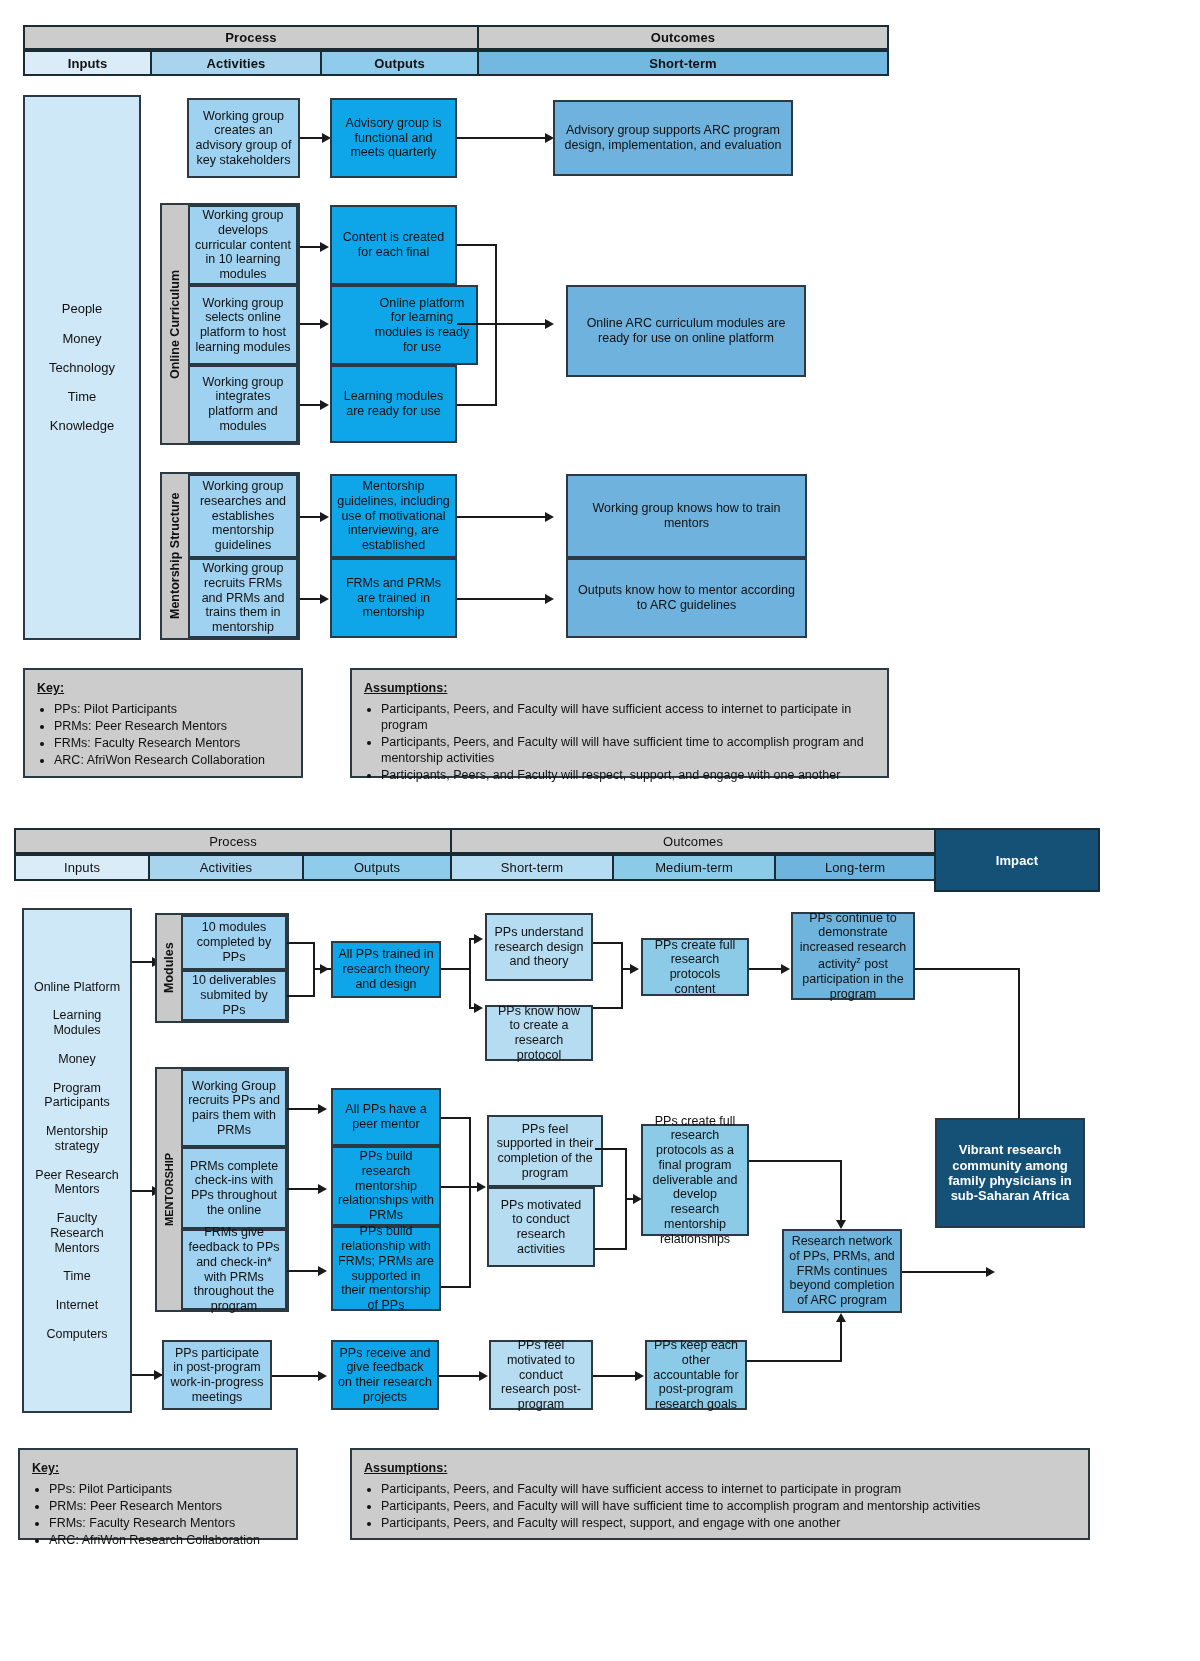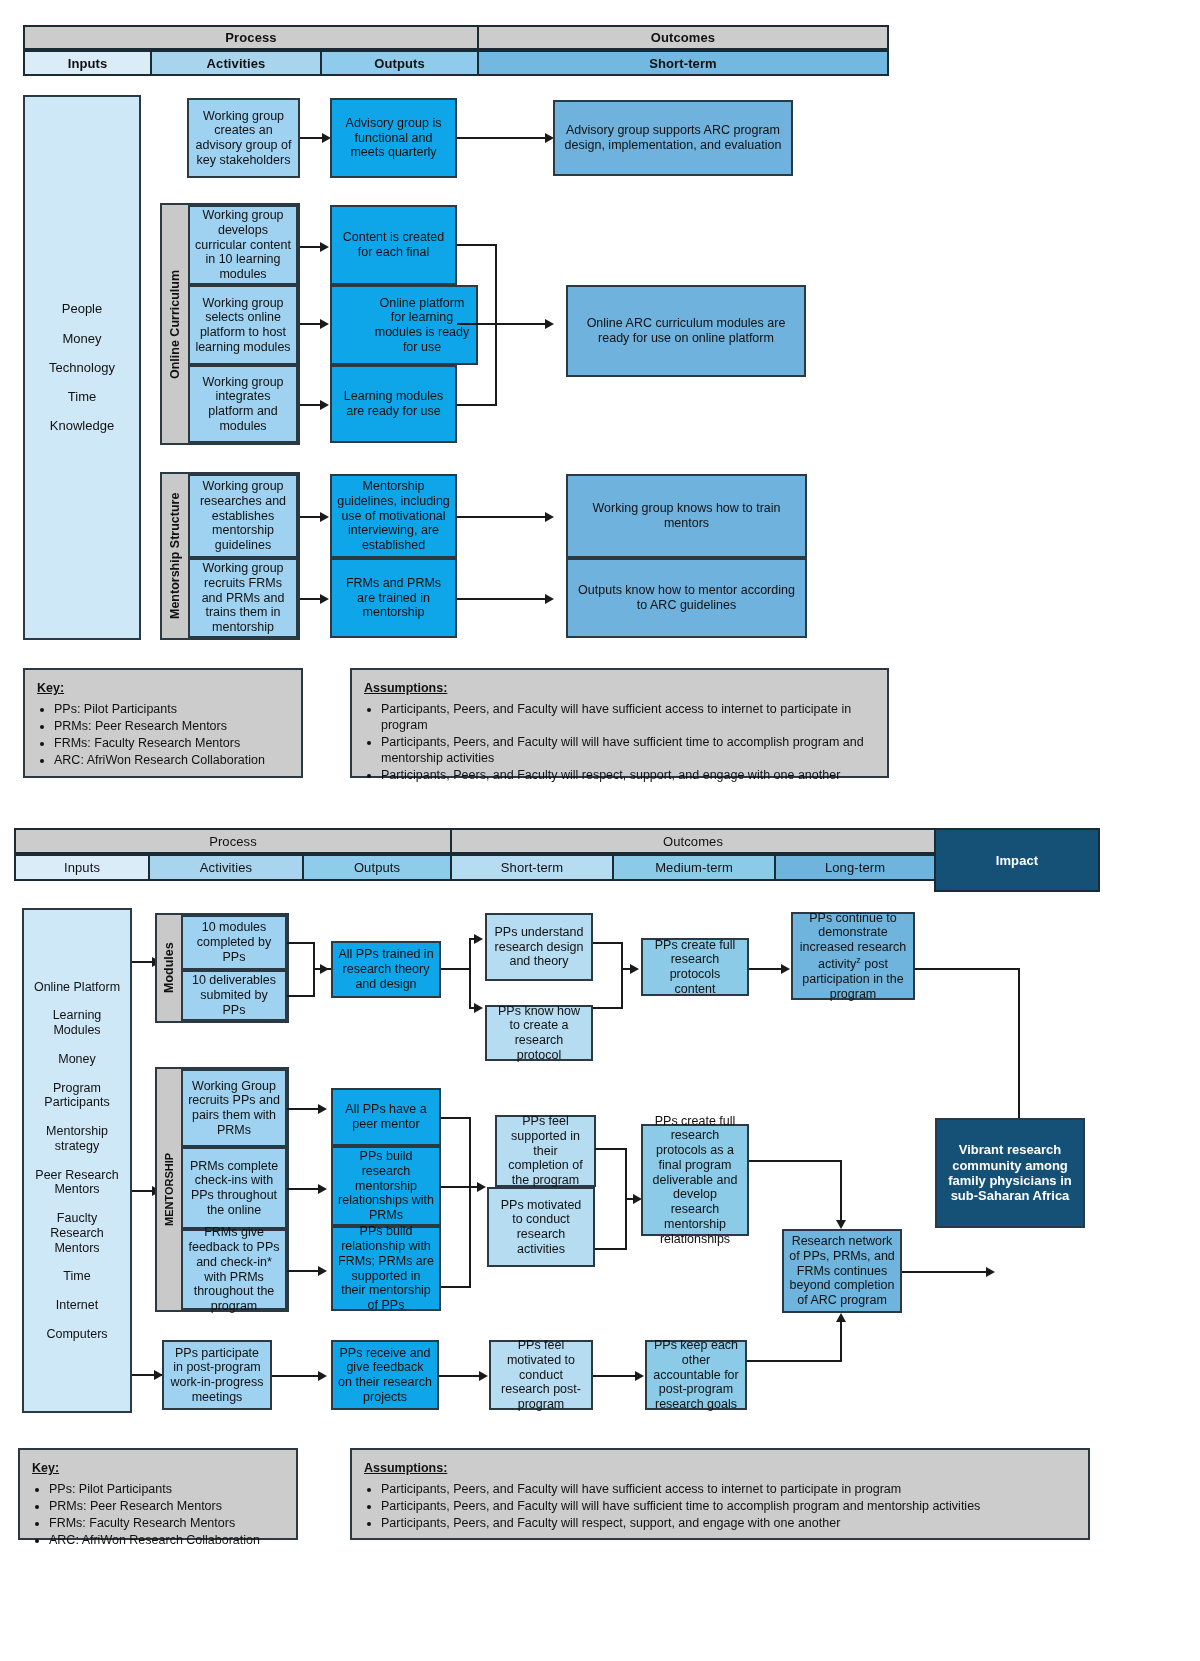--- a/index.html
+++ b/index.html
@@ -254,21 +254,21 @@
     <div class="abs box b-out" style="left:331px;top:1146px;width:110px;height:80px;">PPs build research mentorship relationships with PRMs</div>
     <div class="abs box b-out" style="left:331px;top:1226px;width:110px;height:85px;">PPs build relationship with FRMs; PRMs are supported in their mentorship of PPs</div>
 
     <div class="ln hln" style="left:441px;top:1117px;width:30px;"></div>
     <div class="ln hln" style="left:441px;top:1186px;width:30px;"></div>
     <div class="ln hln" style="left:441px;top:1286px;width:30px;"></div>
     <div class="ln vln" style="left:469px;top:1117px;height:169px;"></div>
     <div class="ln hln" style="left:469px;top:1186px;width:14px;"></div>
     <div class="arrow-r" style="left:477px;top:1182px;"></div>
 
-    <div class="abs box b-short" style="left:487px;top:1115px;width:101px;height:72px;margin-left:8px;">PPs feel supported in their completion of the program</div>
+    <div class="abs box b-short" style="left:487px;top:1115px;width:116px;height:72px;">PPs feel supported in their completion of the program</div>
     <div class="abs box b-short" style="left:487px;top:1187px;width:108px;height:80px;">PPs motivated to conduct research activities</div>
 
     <div class="ln hln" style="left:595px;top:1148px;width:32px;"></div>
     <div class="ln hln" style="left:595px;top:1248px;width:32px;"></div>
     <div class="ln vln" style="left:625px;top:1148px;height:100px;"></div>
     <div class="ln hln" style="left:625px;top:1198px;width:14px;"></div>
     <div class="arrow-r" style="left:633px;top:1194px;"></div>
 
     <div class="abs box b-med" style="left:641px;top:1124px;width:108px;height:112px;">PPs create full research protocols as a final program deliverable and develop research mentorship relationships</div>
 

